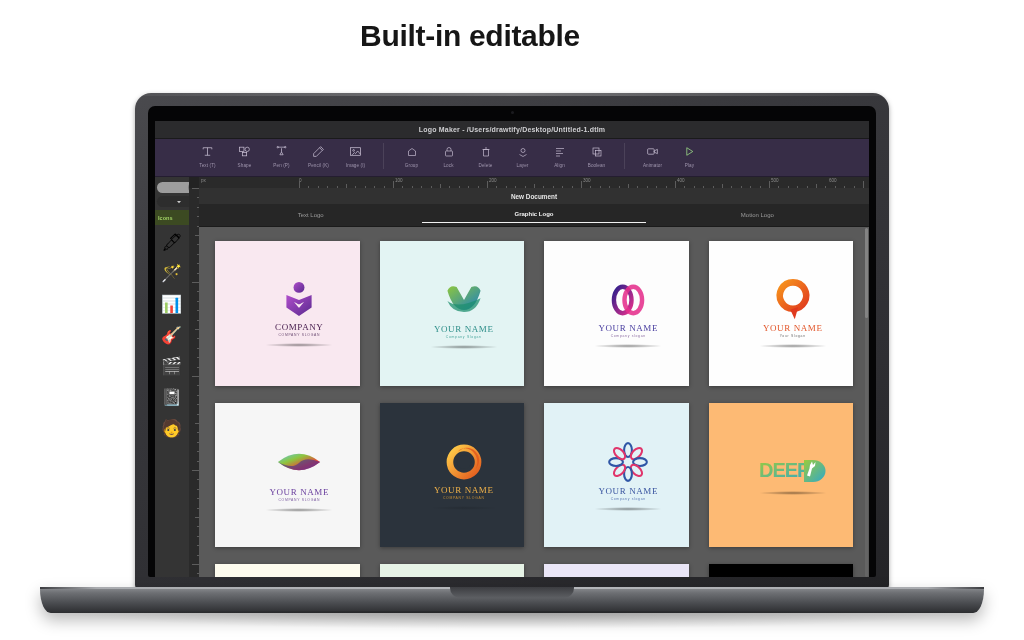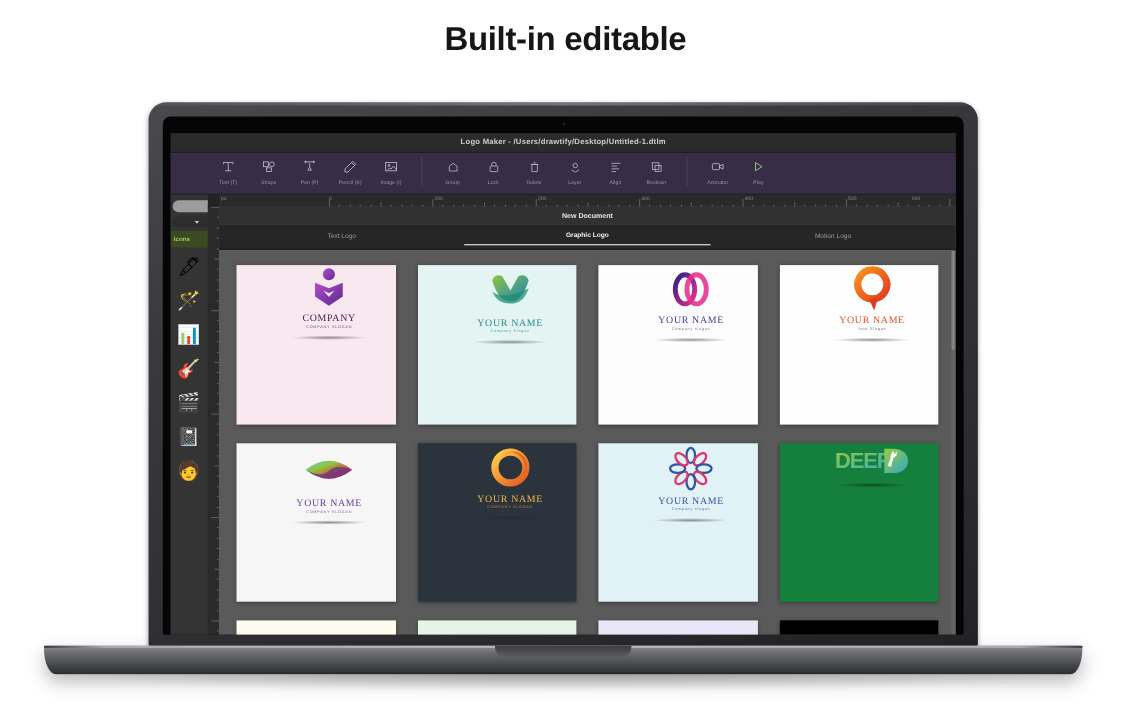--- a/index.html
+++ b/index.html
@@ -5,21 +5,21 @@
 <style>
   html,body{margin:0;padding:0;}
   body{
     width:1024px;height:640px;overflow:hidden;
     background:#ffffff;
     font-family:"Liberation Sans","DejaVu Sans",sans-serif;
     position:relative;
   }
   
   .headline-wrap{
-    position:absolute;left:0;top:18px;width:940px;text-align:center;padding-left:44px;
+    position:absolute;left:0;top:18px;width:940px;text-align:center;
   }
   .headline{
     font-size:30px;font-weight:bold;color:#161616;letter-spacing:-0.3px;
     line-height:1.18;
   }
   .subhead{
     font-size:22px;font-weight:400;color:#1d1d1d;margin-top:3px;
     letter-spacing:-0.2px;
   }
 
@@ -164,21 +164,21 @@
   .grid{
     padding:14px 16px 0 16px;display:grid;grid-template-columns:repeat(4,1fr);
     gap:17px 20px;
   }
   .card{
     position:relative;width:100%;padding-top:100%;
     box-shadow:0 1px 4px rgba(0,0,0,.35);cursor:pointer;overflow:hidden;
   }
   .card-in{
     position:absolute;inset:0;display:flex;flex-direction:column;
-    align-items:center;margin-left:24px;
+    align-items:center;justify-content:center;margin-left:24px;
   }
   .logo-art{display:block;}
   .ctitle{
     margin-top:2px;font-size:7.6px;letter-spacing:1.1px;font-weight:bold;
     text-align:center;line-height:1;
   }
   .ctitle.serif{font-family:"Liberation Serif","DejaVu Serif",serif;font-size:9px;letter-spacing:.6px;font-weight:normal;}
   .cslogan{
     margin-top:2px;font-size:3.4px;letter-spacing:.7px;text-align:center;
     line-height:1;
@@ -548,21 +548,21 @@
                       <ellipse cx="50" cy="24" rx="8.5" ry="15" fill="none" stroke="#e0356b" stroke-width="4.5" transform="rotate(225 50 50)"></ellipse>
                       <ellipse cx="50" cy="24" rx="8.5" ry="15" fill="none" stroke="#2f56a6" stroke-width="4.5" transform="rotate(270 50 50)"></ellipse>
                       <ellipse cx="50" cy="24" rx="8.5" ry="15" fill="none" stroke="#e0356b" stroke-width="4.5" transform="rotate(315 50 50)"></ellipse>
                     </svg>
                   </div>
                   <div class="ctitle serif" style="color: rgb(58, 85, 160);">YOUR NAME</div>
                   <div class="cslogan" style="color: rgb(90, 119, 181);">Company slogan</div>
                   <div class="shadow-ell"></div>
                 </div>
               </div>
-              <div class="card" style="background: #15803d;">
+              <div class="card" style="background: #fdba74;">
                 <div class="card-in">
                   <div>
                     <svg class="logo-art" width="70" height="30" viewBox="0 0 140 60">
                       <defs>
                         <linearGradient id="g7" x1="0" y1="0" x2="1" y2="1">
       <stop offset="0%" stop-color="#9ccb3b"></stop>
                           <stop offset="100%" stop-color="#2fa8c9"></stop>
     </linearGradient>
                       </defs>
         <text x="2" y="44" font-family="Liberation Sans, sans-serif" font-size="40" font-weight="bold" letter-spacing="-2" fill="url(#g7)">DEER</text>

